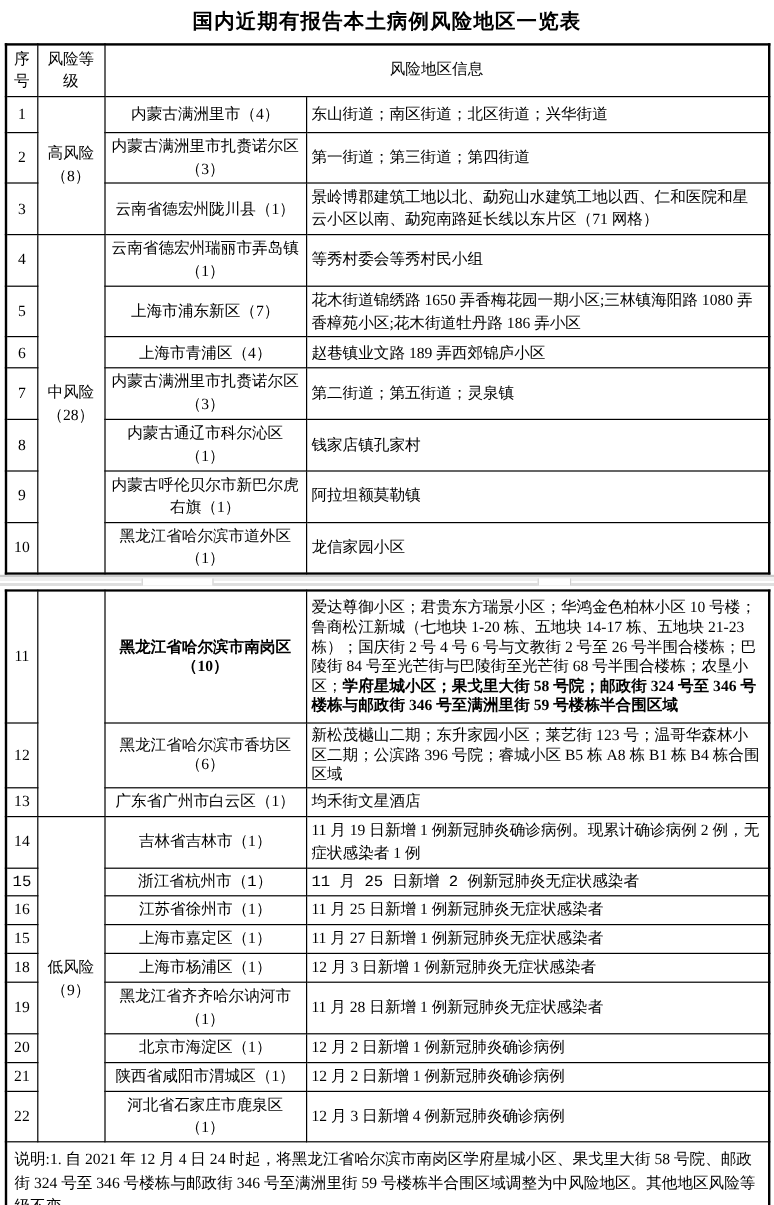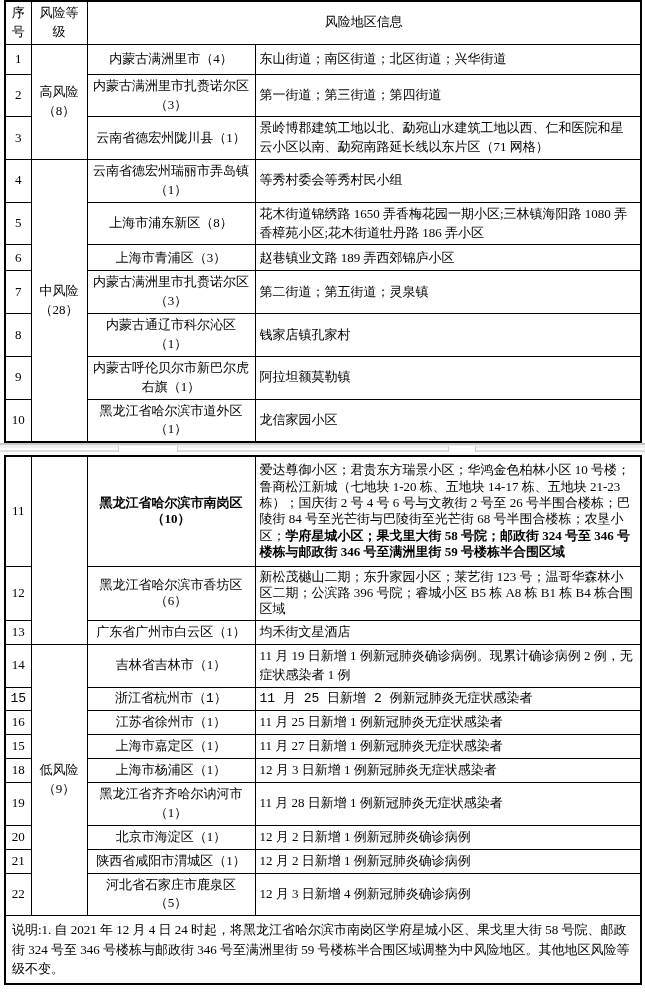--- a/index.html
+++ b/index.html
@@ -51,20 +51,21 @@
   }
   .seam .notch1{left:118px;width:58px;}
   .seam .notch2{left:448px;width:26px;}
   .notes-cell{line-height:1.5;padding:4px 6px;}
 </style>
 </head>
 <body>
 
 <div class="page">
 
+  <div class="title">国内近期有报告本土病例风险地区一览表</div>
 
   <table>
     <colgroup>
       <col class="col-no">
         <col class="col-level">
         <col class="col-area">
         <col>
     </colgroup>
     <tbody>
         <tr style="height:34px;">
@@ -89,26 +90,26 @@
       <td class="l">景岭博郡建筑工地以北、勐宛山水建筑工地以西、仁和医院和星云小区以南、勐宛南路延长线以东片区（71 网格）</td>
     </tr>
     <tr style="height:36px;">
       <td class="c">4</td>
       <td class="c" rowspan="7">中风险（28）</td>
       <td class="c">云南省德宏州瑞丽市弄岛镇（1）</td>
       <td class="l">等秀村委会等秀村民小组</td>
     </tr>
     <tr style="height:38px;">
       <td class="c">5</td>
-      <td class="c">上海市浦东新区（8）</td>
+      <td class="c">上海市浦东新区（7）</td>
       <td class="l">花木街道锦绣路 1650 弄香梅花园一期小区;三林镇海阳路 1080 弄香樟苑小区;花木街道牡丹路 186 弄小区</td>
     </tr>
     <tr style="height:26px;">
       <td class="c">6</td>
-      <td class="c">上海市青浦区（3）</td>
+      <td class="c">上海市青浦区（4）</td>
       <td class="l">赵巷镇业文路 189 弄西郊锦庐小区</td>
     </tr>
     <tr style="height:36px;">
       <td class="c">7</td>
       <td class="c">内蒙古满洲里市扎赉诺尔区（3）</td>
       <td class="l">第二街道；第五街道；灵泉镇</td>
     </tr>
     <tr style="height:30px;">
       <td class="c">8</td>
       <td class="c">内蒙古通辽市科尔沁区（1）</td>
@@ -192,21 +193,21 @@
       <td class="c">北京市海淀区（1）</td>
       <td class="l">12 月 2 日新增 1 例新冠肺炎确诊病例</td>
     </tr>
     <tr style="height:24px;">
       <td class="c">21</td>
       <td class="c">陕西省咸阳市渭城区（1）</td>
       <td class="l">12 月 2 日新增 1 例新冠肺炎确诊病例</td>
     </tr>
     <tr style="height:34px;">
       <td class="c">22</td>
-      <td class="c">河北省石家庄市鹿泉区（5）</td>
+      <td class="c">河北省石家庄市鹿泉区（1）</td>
       <td class="l">12 月 3 日新增 4 例新冠肺炎确诊病例</td>
     </tr>
     <tr>
       <td class="l notes-cell" colspan="4">
         <div>说明:1. 自 2021 年 12 月 4 日 24 时起，将黑龙江省哈尔滨市南岗区学府星城小区、果戈里大街 58 号院、邮政街 324 号至 346 号楼栋与邮政街 346 号至满洲里街 59 号楼栋半合围区域调整为中风险地区。其他地区风险等级不变。</div>
 
       </td>
     </tr>
   </tbody>
     </table>

